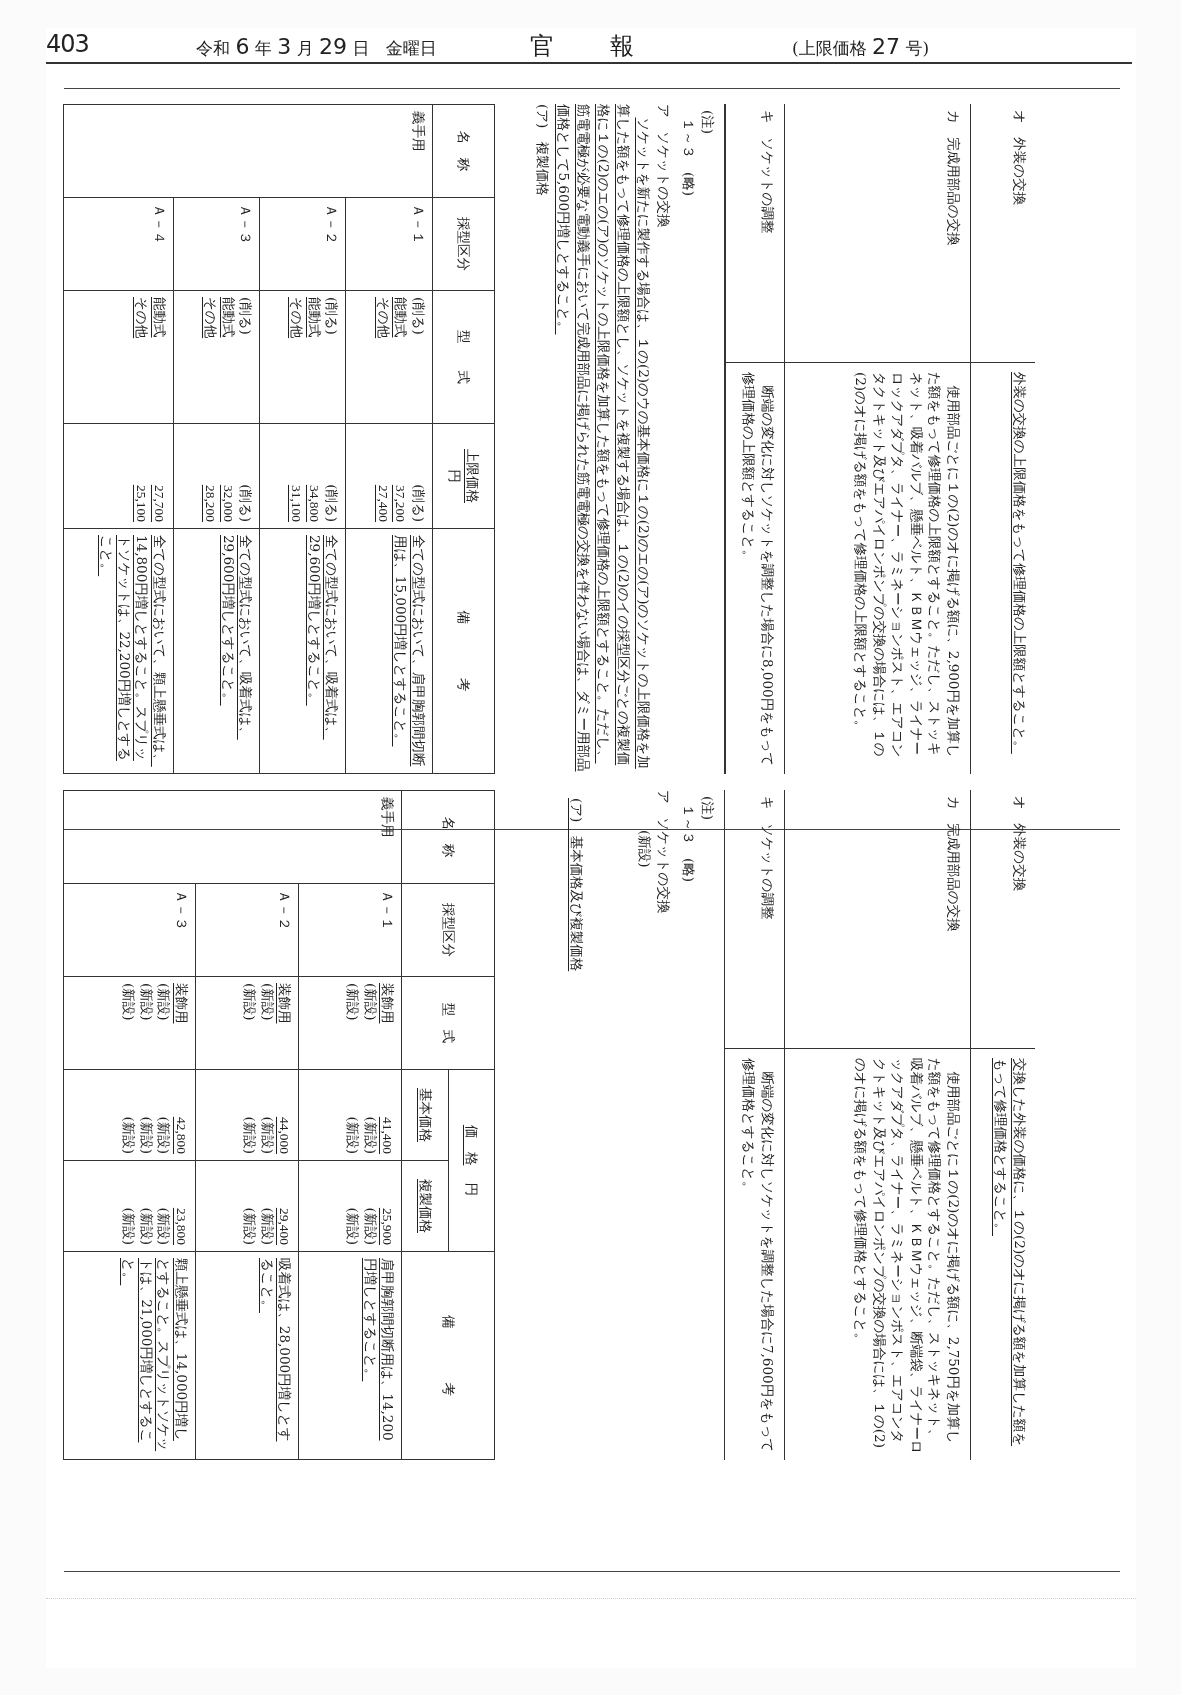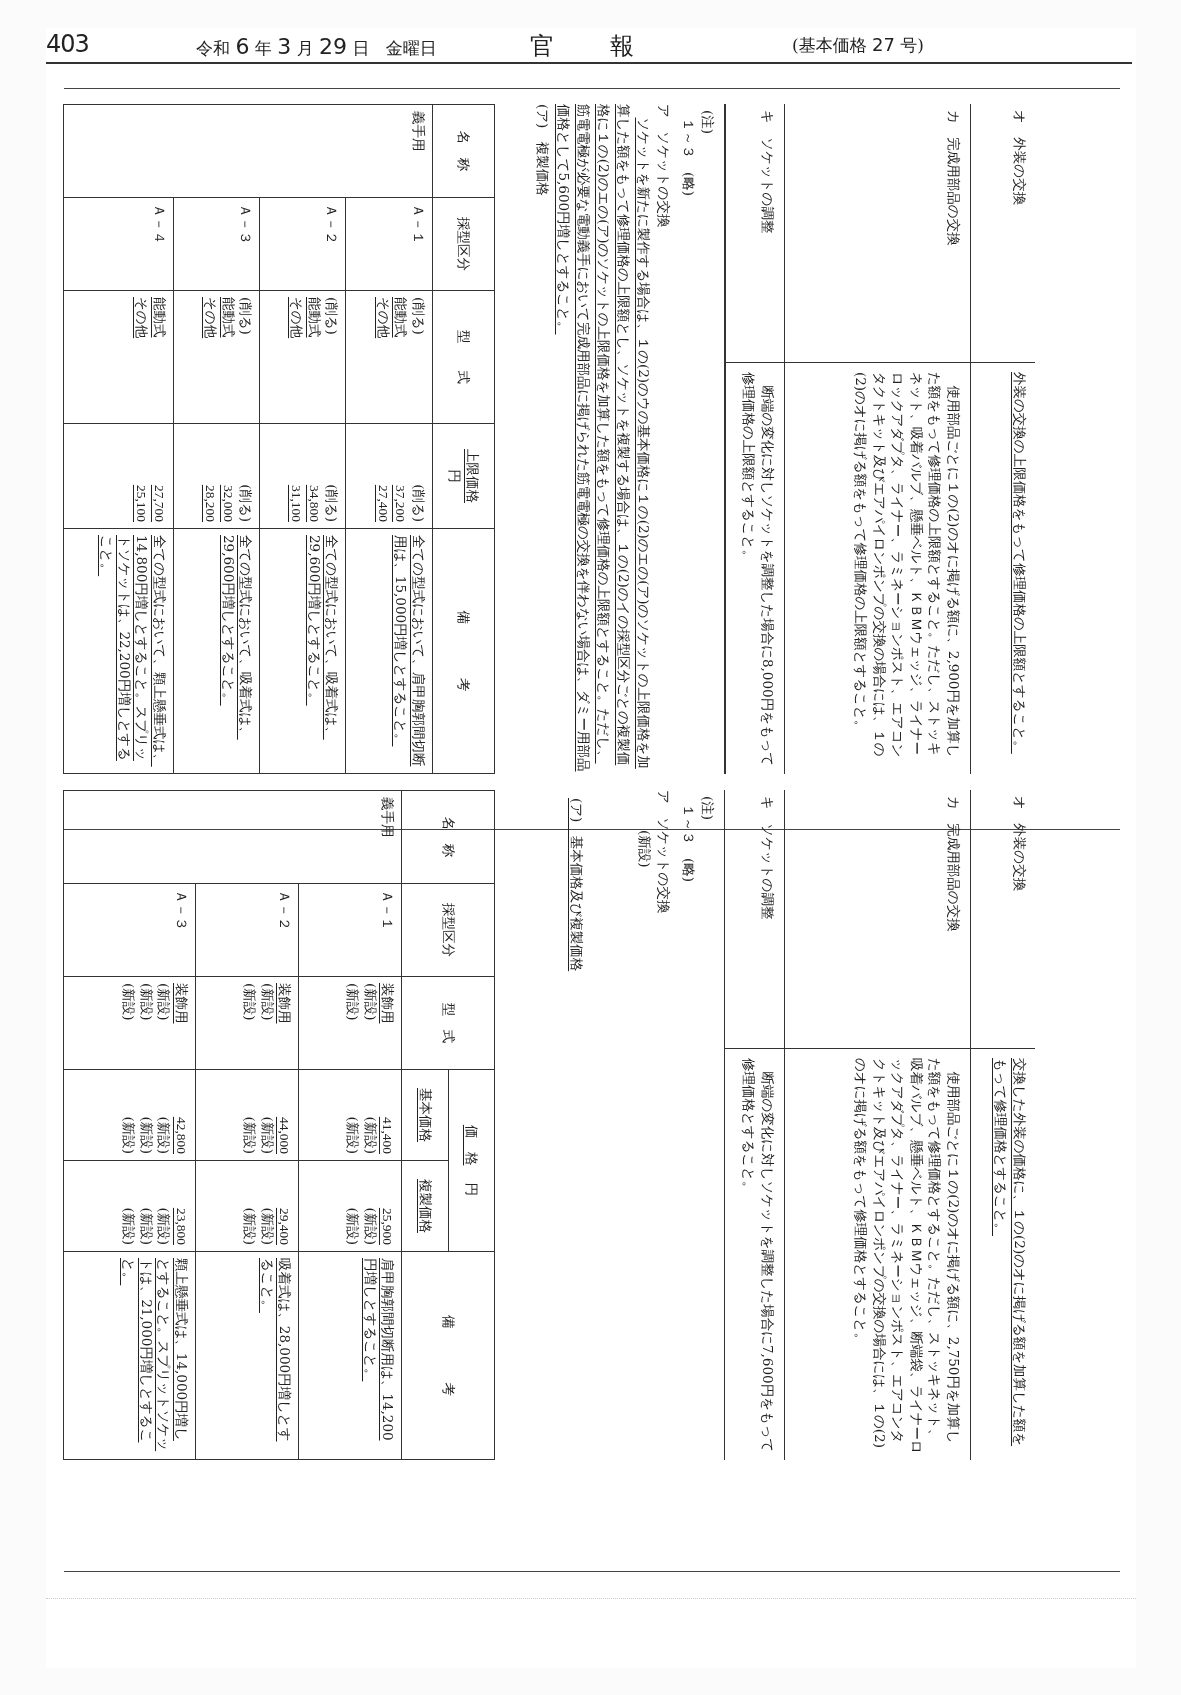--- a/index.html
+++ b/index.html
@@ -11,21 +11,21 @@
   .header {
     position: absolute; left: 46px; top: 30px; width: 1090px; height: 32px;
     font-family: "DejaVu Sans", "Liberation Sans", sans-serif;
     text-align: right;
   }
   .hdr-page { position: absolute; left: 0; top: 0; font-size: 24px; letter-spacing: -1px; }
   .hdr-date { position: absolute; left: 106px; top: 4px; font-size: 17px; font-family: "DejaVu Serif", serif; margin-left: 44px; }
   .hdr-date b { font-family: "DejaVu Sans", sans-serif; font-size: 22px; font-weight: normal; }
   .hdr-title { position: absolute; left: 484px; top: 0px; font-size: 24px; font-family: "DejaVu Serif", serif; letter-spacing: 56px; }
   .hdr-issue { position: absolute; left: 746px; top: 4px; font-size: 17px; font-family: "DejaVu Serif", serif; }
-  .hdr-issue b { font-family: "DejaVu Sans", sans-serif; font-size: 18px; font-weight: normal; }
+  .hdr-issue b { font-family: "DejaVu Sans", sans-serif; font-size: 22px; font-weight: normal; }
   .hrule { position: absolute; left: 46px; width: 1086px; height: 0; border-top: 2px solid #333; }
   .hrule.thin { left: 64px; width: 1056px; border-top: 1.5px solid #444; }
   .hrule.dotted { left: 46px; width: 1090px; border-top: 1px dotted #ccc; }
 
   
   .half {
     position: absolute; width: 670px; height: 975px;
     transform-origin: 0 0; transform: translate(1035px, 0) rotate(90deg);
     font-size: 13.5px; line-height: 18.5px;
   }
@@ -51,21 +51,21 @@
 </style>
 </head>
 <body>
 
 <div class="page"></div>
 
 <div class="header">
   <span class="hdr-page">403</span>
   <span class="hdr-date"><span>令和</span> <b>6</b> <span>年</span> <b>3</b> <span>月</span> <b>29</b> <span>日</span>&nbsp;&nbsp;&nbsp;<span>金曜日</span></span>
   <span class="hdr-title">官報</span>
-  <span class="hdr-issue"><span>(基本価格</span> <b>27</b> <span>号)</span></span>
+  <span class="hdr-issue"><span>(上限価格</span> <b>27</b> <span>号)</span></span>
 </div>
 <div class="hrule" style="top:62px;"></div>
 <div class="hrule thin" style="top:88px;"></div>
 <div class="hrule thin" style="top:829px;"></div>
 <div class="hrule thin" style="top:1571px;"></div>
 <div class="hrule dotted" style="top:1598px;"></div>
 
 <div class="half upper">
 
   <div class="box" style="left:0; top:-2px; width:670px; height:312px; border-left:none; border-right:none; border-top:none;"></div>

